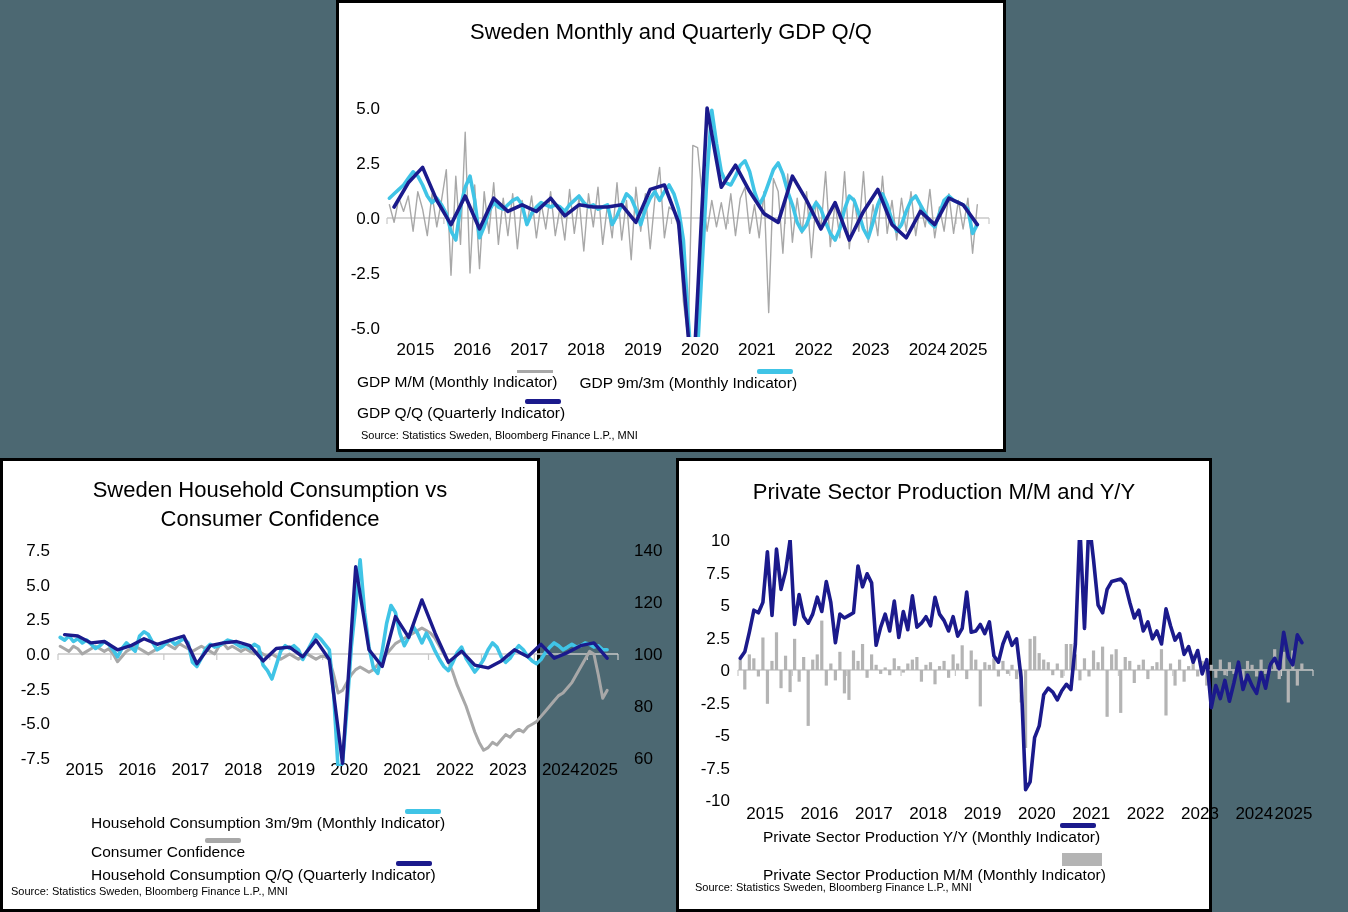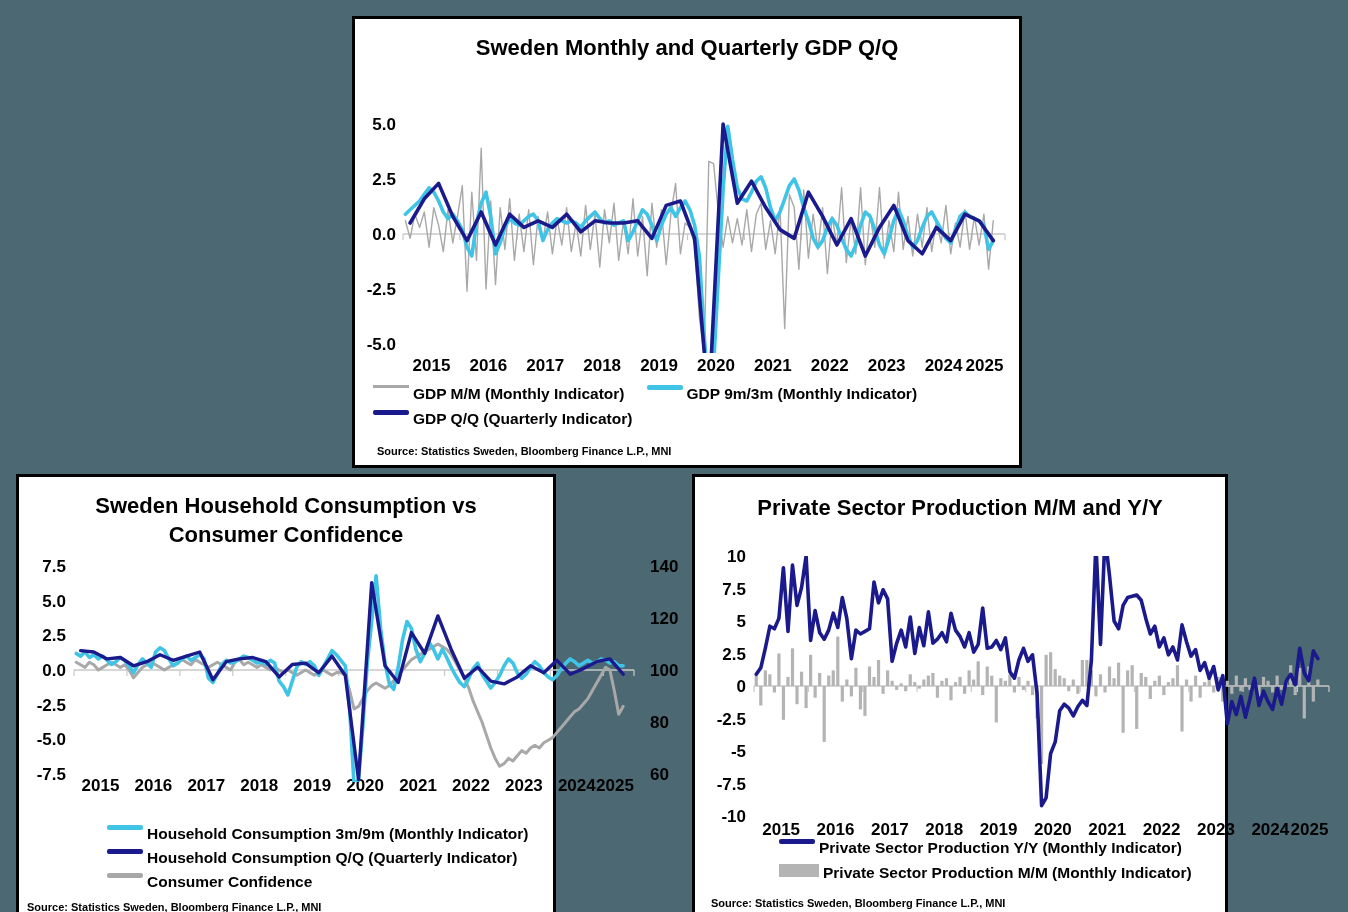--- a/index.html
+++ b/index.html
@@ -3,32 +3,32 @@
 <meta charset="utf-8">
 <style>
   html,body{margin:0;padding:0;}
   body{
     width:1348px;height:912px;position:relative;overflow:hidden;
     background:#4c6872;
     font-family:"Liberation Sans",sans-serif;color:#000;
   }
   .panel{
     position:absolute;background:#ffffff;border:3px solid #000;
-    box-sizing:border-box;margin:16px;font-weight:bold;
+    box-sizing:border-box;margin:0;
   }
   .title{
     position:absolute;left:0;right:0;text-align:center;
     font-size:22px;color:#000;
   }
   .title span{display:inline-block;}
   svg{position:absolute;left:0;overflow:hidden;}
   svg text{font-family:"Liberation Sans",sans-serif;fill:#000;}
   .legend{position:absolute;}
   .lrow{display:flex;align-items:center;margin-bottom:7px;}
-  .litem{display:flex;align-items:flex-start;font-size:15.5px;white-space:nowrap;}
+  .litem{display:flex;align-items:flex-end;font-size:15.5px;white-space:nowrap;flex-direction:column;}
   .sw{display:inline-block;margin-right:4px;flex:none;}
   .source{position:absolute;font-size:11px;}
 </style>
 </head>
 <body>
 
 <section class="panel" style="left:336px;top:0;width:670px;height:452px">
   <div class="title" style="top:16px">
     <span>Sweden Monthly and Quarterly GDP Q/Q</span>
   </div>
@@ -146,30 +146,30 @@
         <polyline points="61.6,101.6 74.8,103.0 88.1,109.9 101.3,108.5 114.5,116.8 127.8,112.7 141.0,105.7 154.2,111.3 167.5,107.1 180.7,103.0 193.9,130.7 207.2,112.7 220.4,109.9 233.6,108.5 246.9,112.7 260.1,127.9 273.3,115.5 286.6,114.1 299.8,123.8 313.0,107.1 326.3,126.5 339.5,230.5 352.7,33.6 366.0,116.8 379.2,133.5 392.4,83.6 405.7,104.4 418.9,66.9 432.1,100.2 445.4,129.3 458.6,118.2 471.8,132.1 485.1,134.9 498.3,127.9 511.5,116.8 524.8,123.8 538.0,111.3 551.2,125.2 564.5,119.6 577.7,112.7 590.9,109.9 604.1,125.2" fill="none" stroke="#1b1a8c" stroke-width="3.4" stroke-linejoin="round" stroke-linecap="round"></polyline>
       </g>
     </svg>
   <div class="legend" style="left:88px;top:348px">
     <div class="lrow" style="margin-bottom:6px">
       <span class="litem">
         <i class="sw" style="background: rgb(64, 196, 230); width: 36px; height: 5px; border-radius: 2px;"></i>
         <span>Household Consumption 3m/9m (Monthly Indicator)</span>
       </span>
     </div>
+    <div class="lrow" style="margin-bottom:0">
+      <span class="litem">
+        <i class="sw" style="background: rgb(168, 168, 168); width: 36px; height: 5px; border-radius: 2px;"></i>
+        <span>Consumer Confidence</span>
+      </span>
+    </div>
     <div class="lrow" style="margin-bottom:6px">
       <span class="litem">
         <i class="sw" style="background: rgb(27, 26, 140); width: 36px; height: 5px; border-radius: 2px;"></i>
         <span>Household Consumption Q/Q (Quarterly Indicator)</span>
-      </span>
-    </div>
-    <div class="lrow" style="margin-bottom:0">
-      <span class="litem">
-        <i class="sw" style="background: rgb(168, 168, 168); width: 36px; height: 5px; border-radius: 2px;"></i>
-        <span>Consumer Confidence</span>
       </span>
     </div>
   </div>
   <div class="source" style="left:8px;top:424px">Source: Statistics Sweden, Bloomberg Finance L.P., MNI</div>
 </section>
 
 <section class="panel" style="left:676px;top:458px;width:536px;height:454px">
   <div class="title" style="top:18px">
     <span>Private Sector Production M/M and Y/Y</span>
   </div>

